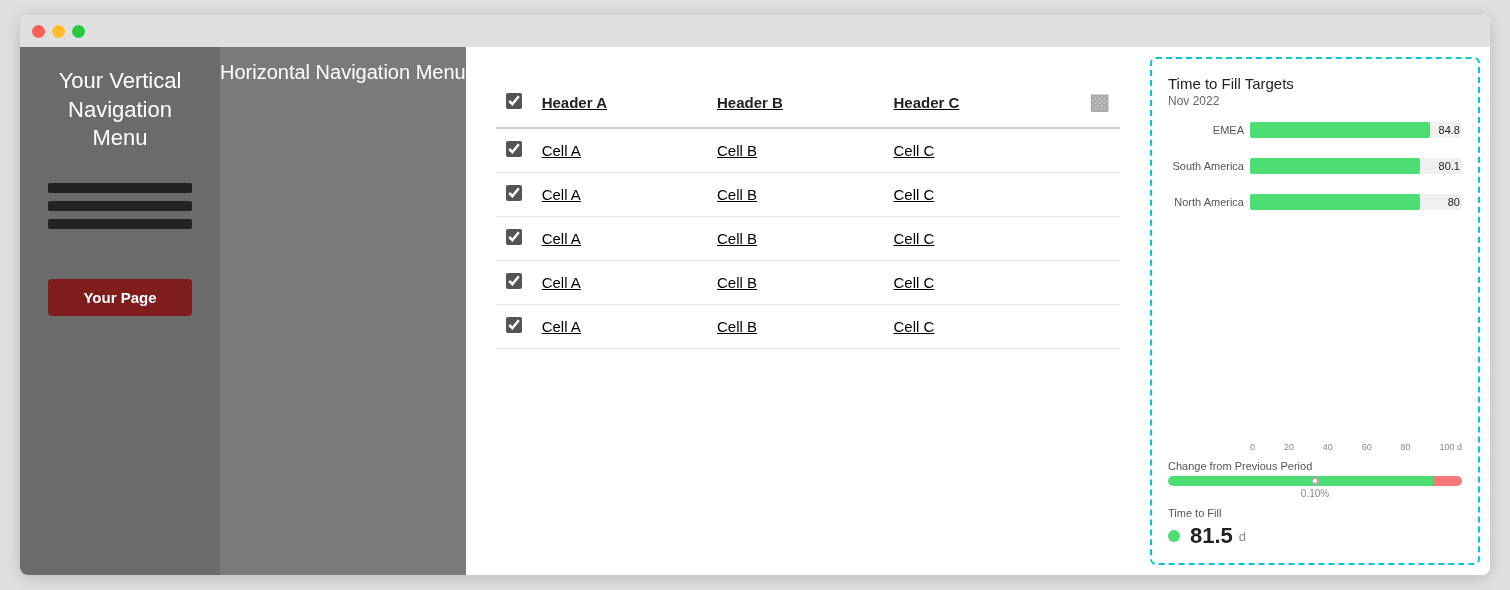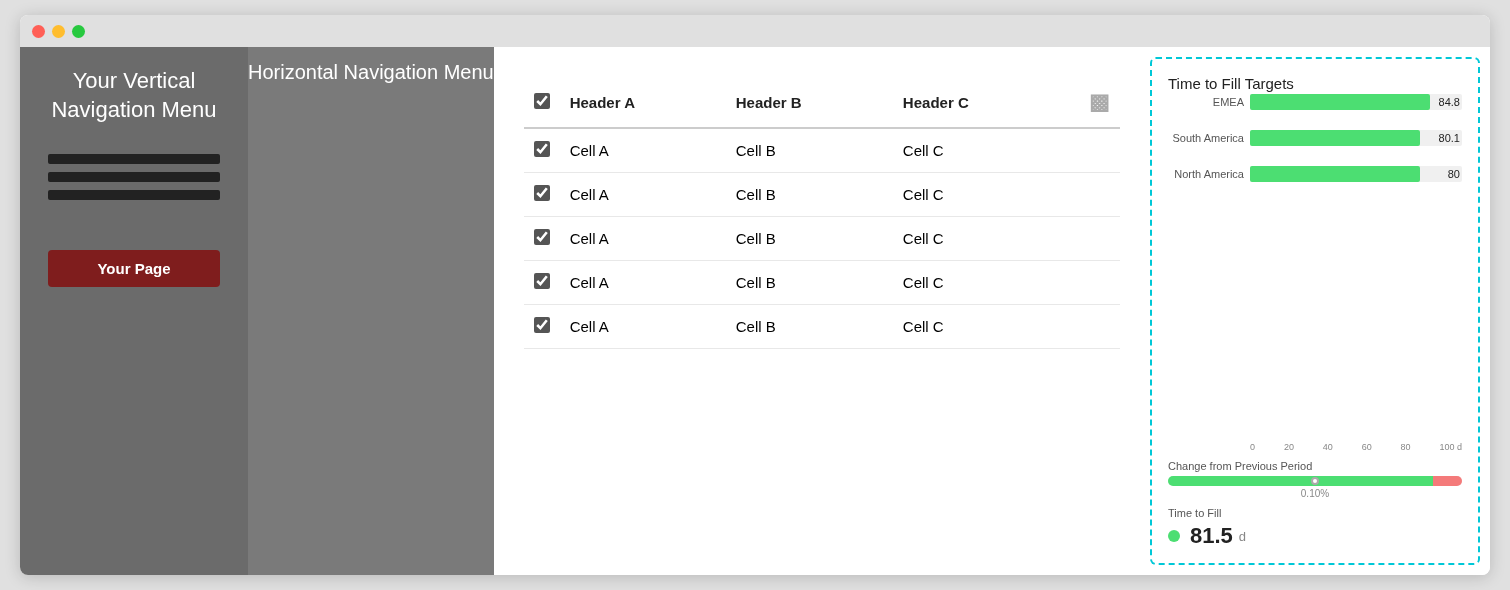--- a/index.html
+++ b/index.html
@@ -40,21 +40,21 @@
     .dot.red { background: #ff5f56; }
     .dot.yellow { background: #ffbd2e; }
     .dot.green { background: #27c93f; }
     .app-body {
       display: flex;
       flex: 1;
       overflow: hidden;
     }
     
     .sidebar {
-      width: 228px;
+      width: 200px;
       background: #6b6b6b;
       display: flex;
       flex-direction: column;
       align-items: center;
       padding: 20px 28px;
       flex-shrink: 0;
     }
     .sidebar-title {
       color: #fff;
       font-size: 22px;
@@ -114,20 +114,21 @@
     
     .table-area {
       flex: 1;
       padding: 30px 30px 20px 30px;
       overflow: hidden;
     }
     .data-table {
       width: 100%;
       border-collapse: collapse;
       font-size: 15px;
+      text-decoration: underline;
     }
     .data-table th, .data-table td {
       padding: 12px 10px;
       text-align: left;
     }
     .data-table thead tr {
       border-bottom: 2px solid #ccc;
     }
     .data-table thead th {
       font-weight: 700;
@@ -408,20 +409,21 @@
       <td>Cell C</td>
       <td class="icon-col"></td>
     </tr>
               </tbody>
           </table>
         </div>
 
         <div class="right-panel">
           <div class="card">
             <div class="card-title">Time to Fill Targets</div>
+            <div class="card-subtitle">Nov 2022</div>
 
             <div class="bar-chart" id="bar-chart-container">
             <div class="bar-row">
       <div class="bar-label">EMEA</div>
       <div class="bar-track">
         <div class="bar-fill" style="width:84.8%"></div>
         <span class="bar-value">84.8</span>
       </div>
     </div>
                 <div class="bar-row">

